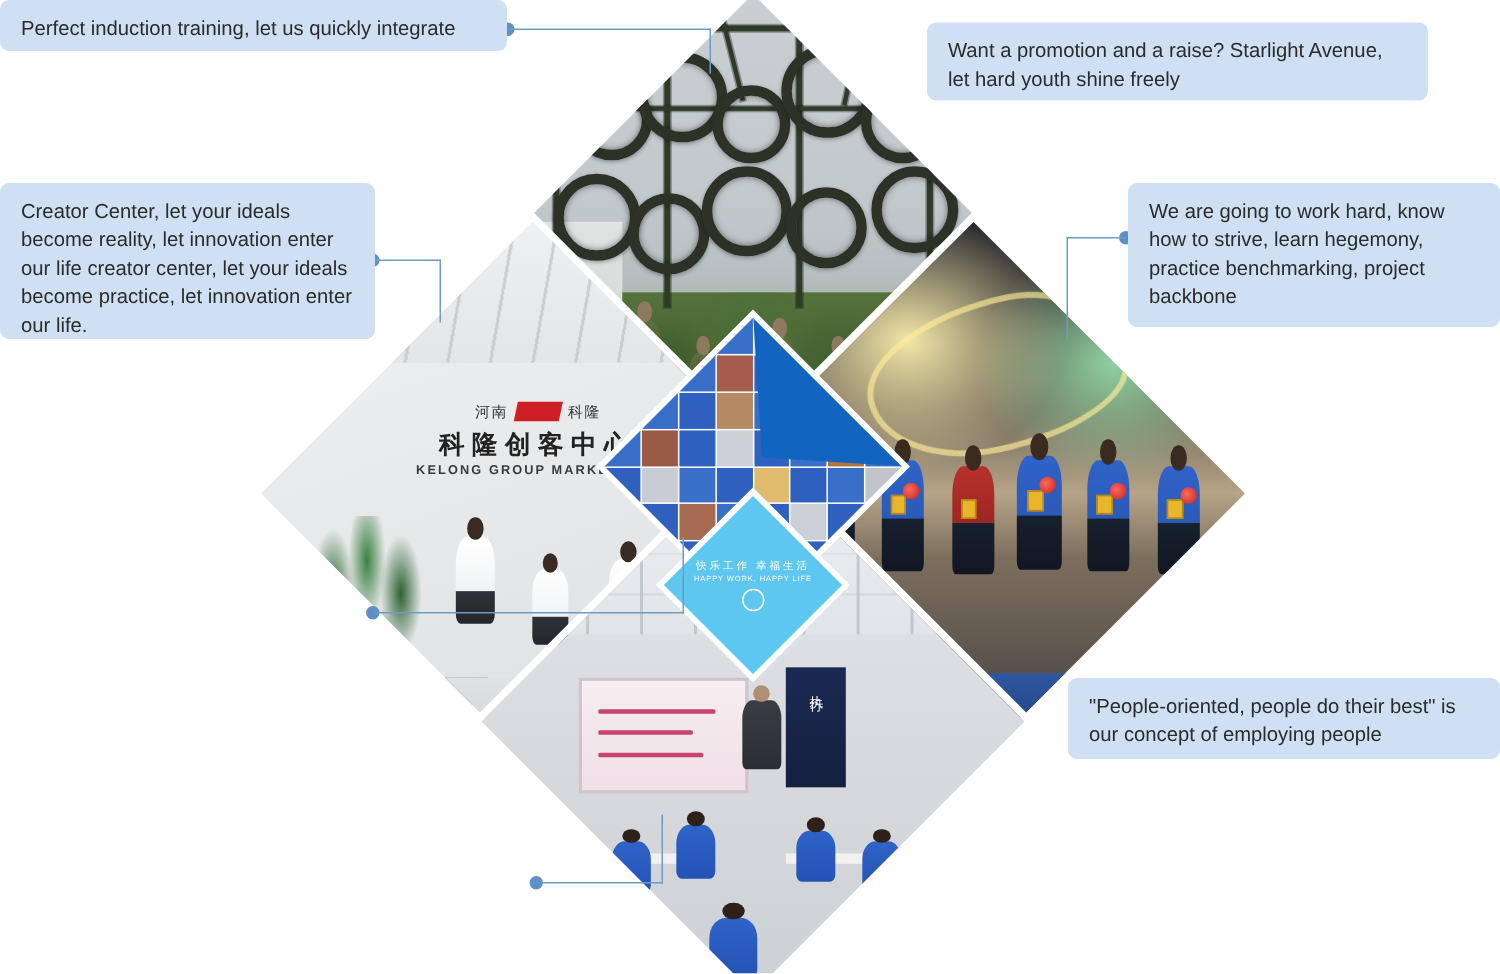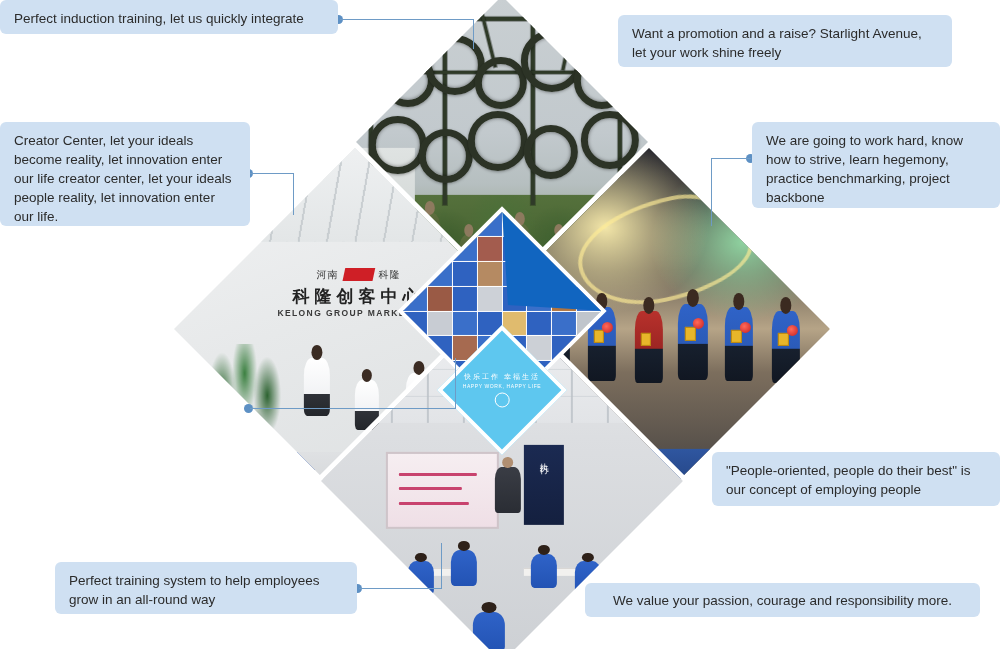--- a/index.html
+++ b/index.html
@@ -608,37 +608,31 @@
     <div class="dot" style="left:353px; top:584px;"></div>
     <div class="h" style="left:359px; top:588px; width:83px;"></div>
     <div class="v" style="left:441px; top:543px; height:46px;"></div>
   </div>
 
   <div class="callout" style="left:0px; top:0px; width:338px; height:34px;">
     <span>Perfect induction training, let us quickly integrate</span>
   </div>
 
   <div class="callout" style="left:618px; top:15px; width:334px; height:52px;">
-    <span>Want a promotion and a raise? Starlight Avenue, let your work shine freely</span>
+    <span>Want a promotion and a raise? Starlight Avenue, let hard youth shine freely</span>
   </div>
 
   <div class="callout" style="left:0px; top:122px; width:250px; height:104px;">
-    <span>Creator Center, let your ideals become reality, let innovation enter our life creator center, let your ideals people reality, let innovation enter our life.</span>
-  </div>
-
-  <div class="callout" style="left:752px; top:122px; width:248px; height:86px;">
+    <span>Creator Center, let your ideals become reality, let innovation enter our life creator center, let your ideals become practice, let innovation enter our life.</span>
+  </div>
+
+  <div class="callout" style="left:752px; top:122px; width:248px; height:96px;">
     <span>We are going to work hard, know how to strive, learn hegemony, practice benchmarking, project backbone</span>
   </div>
 
 
   <div class="callout" style="left:712px; top:452px; width:288px; height:54px;">
     <span>"People-oriented, people do their best" is our concept of employing people</span>
   </div>
 
-  <div class="callout" style="left:55px; top:562px; width:302px; height:52px;">
-    <span>Perfect training system to help employees grow in an all-round way</span>
-  </div>
-
-  <div class="callout" style="left:585px; top:583px; width:395px; height:34px; display:flex; align-items:center; justify-content:center;">
-    <span>We value your passion, courage and responsibility more.</span>
-  </div>
+
 
 </div>
 
 </body></html>

